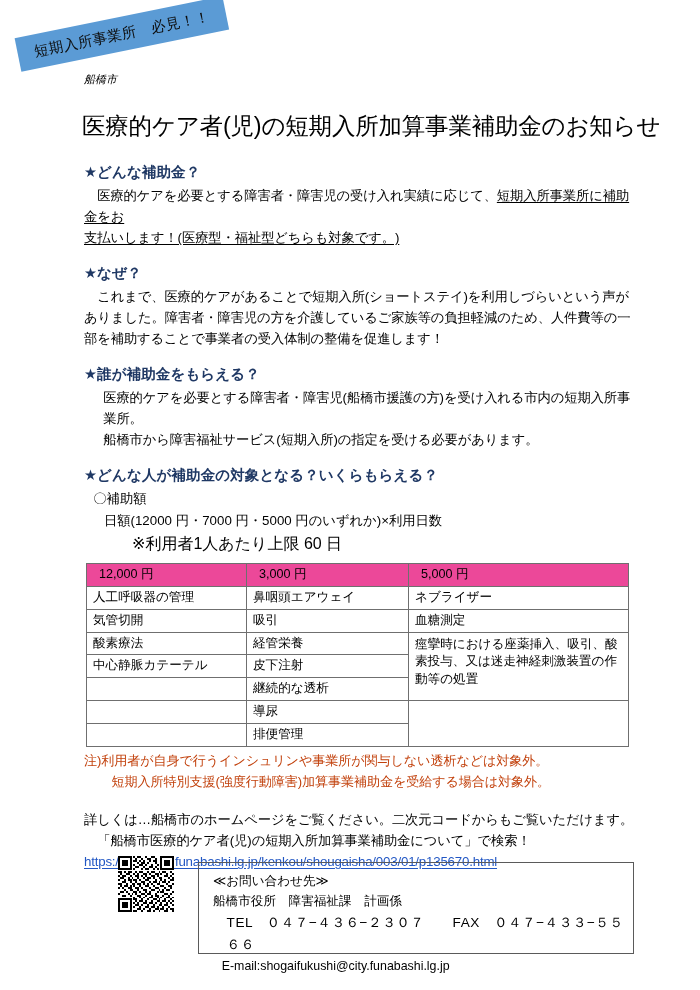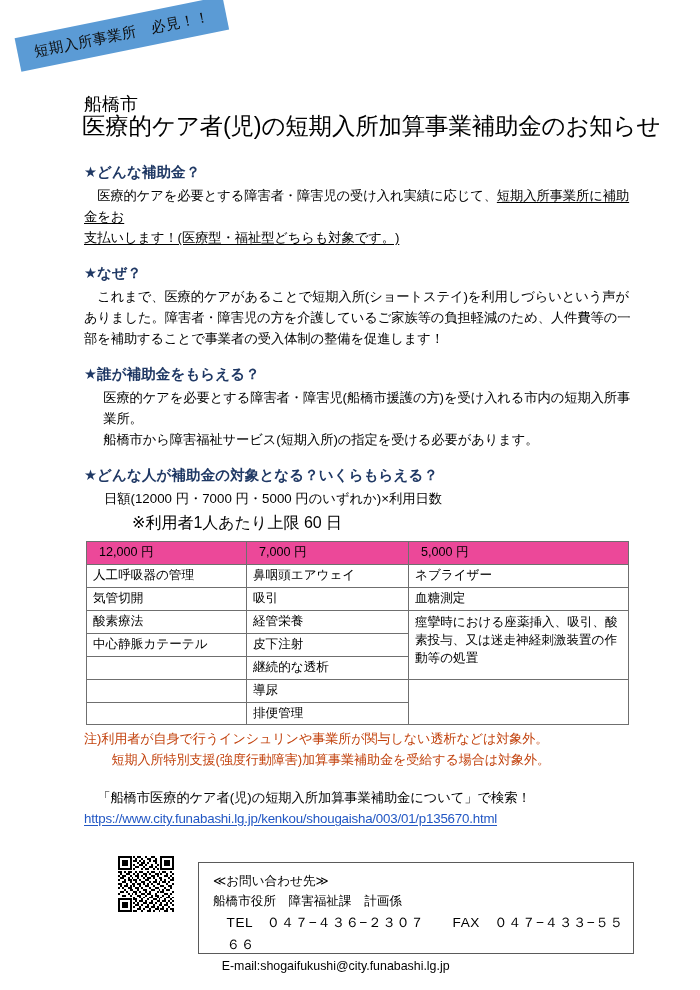--- a/index.html
+++ b/index.html
@@ -35,23 +35,24 @@
   }
   .ribbon-text {
     font-size: 14.5px;
     color: #0d0d0d;
     letter-spacing: 0.4px;
   }
 
   
   .city-name {
     position: absolute;
-    left: 84px; top: 92px;
-    font-size: 18px;
+    left: 84px; top: 72px;
+    font-size: 11px;
     color: #000;
+    font-style: italic;
   }
   .doc-title {
     position: absolute;
     left: 82px; top: 110px;
     width: 560px;
     font-size: 23.5px;
     color: #000;
     letter-spacing: -0.2px;
     white-space: nowrap;
   }
@@ -193,34 +194,35 @@
     <div class="sec-head">★誰が補助金をもらえる？</div>
     <div class="indent-blk">
       <p class="para">医療的ケアを必要とする障害者・障害児(船橋市援護の方)を受け入れる市内の短期入所事業所。</p>
       <p class="para">船橋市から障害福祉サービス(短期入所)の指定を受ける必要があります。</p>
     </div>
   </div>
 
   <div>
     <div class="sec-head">★どんな人が補助金の対象となる？いくらもらえる？</div>
     <div class="amount-block">
+      <div class="lvl1">〇補助額</div>
       <div class="lvl2">日額(12000 円・7000 円・5000 円のいずれか)×利用日数</div>
       <div class="lvl3">※利用者1人あたり上限 60 日</div>
     </div>
 
     <table class="subsidy">
       <colgroup>
           <col class="c1">
           <col class="c2">
           <col class="c3">
         </colgroup>
       <thead>
         <tr>
           <th>12,000 円</th>
-          <th>7,000 円</th>
+          <th>3,000 円</th>
           <th>5,000 円</th>
         </tr>
       </thead>
       <tbody>
         <tr>
           <td>人工呼吸器の管理</td>
           <td>鼻咽頭エアウェイ</td>
           <td>ネブライザー</td>
         </tr>
         <tr>
@@ -253,20 +255,21 @@
       </tbody>
     </table>
 
     <div class="notes">
       <div class="note-line">注)利用者が自身で行うインシュリンや事業所が関与しない透析などは対象外。</div>
       <div class="note-line sub">短期入所特別支援(強度行動障害)加算事業補助金を受給する場合は対象外。</div>
     </div>
   </div>
 
   <div class="details">
+    <p class="para">詳しくは…船橋市のホームページをご覧ください。二次元コードからもご覧いただけます。</p>
     <p class="para">　「船橋市医療的ケア者(児)の短期入所加算事業補助金について」で検索！</p>
     <span class="link">https://www.city.funabashi.lg.jp/kenkou/shougaisha/003/01/p135670.html</span>
   </div>
 
 </div>
 
 <svg class="qr" viewBox="0 0 29 29" shape-rendering="crispEdges">
   <rect width="29" height="29" fill="#ffffff"></rect>
   <g fill="#000000">
     <rect x="0" y="0" width="7" height="1"></rect>

